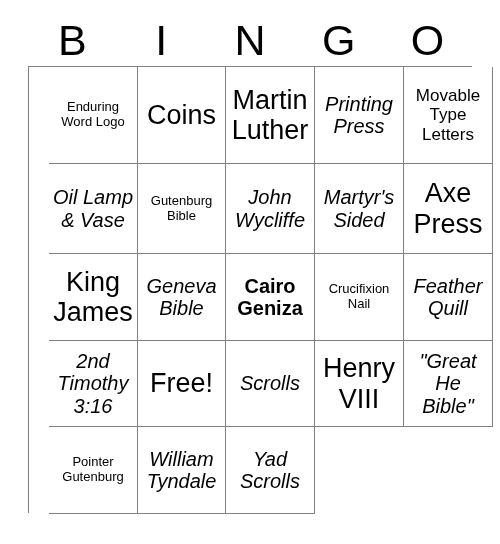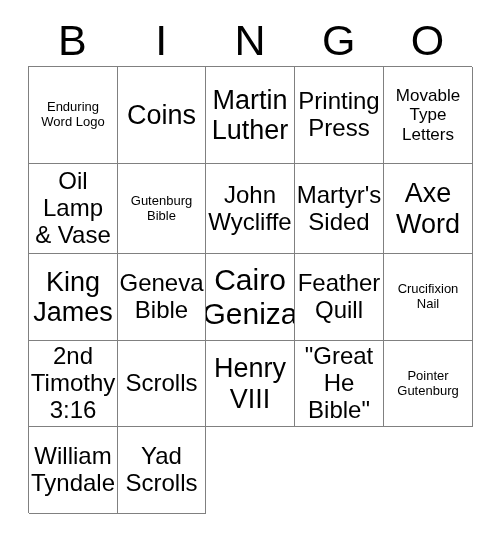--- a/index.html
+++ b/index.html
@@ -47,20 +47,21 @@
     left: 28px;
     top: 66px;
     width: 444px;
     height: 447px;
     box-sizing: border-box;
     border-top: 1.5px solid #808080;
     border-left: 1.5px solid #808080;
     display: grid;
     grid-template-columns: 89px 88px 89px 89px 89px;
     grid-template-rows: 97px 90px 87px 86px 87px;
+    padding-left: 20px;
   }
   .bingo-cell {
     box-sizing: border-box;
     border-right: 1.5px solid #808080;
     border-bottom: 1.5px solid #808080;
     display: flex;
     align-items: center;
     justify-content: center;
     text-align: center;
     padding: 2px 3px;
@@ -69,22 +70,22 @@
   }
   .cell-text {
     display: block;
     line-height: 1.12;
     word-wrap: break-word;
     color: #000000;
   }
   
   .fs-xs  { font-size: 13px; }
   .fs-sm  { font-size: 17px; }
-  .fs-md  { font-size: 24px; }
-  .fs-lg  { font-size: 30px; }
+  .fs-md  { font-size: 20px; font-style: italic; }
+  .fs-lg  { font-size: 20px; font-weight: bold; }
   .fs-xl  { font-size: 27px; }
 </style>
 </head>
 <body>
 
 <div id="card-root">
 
   <div id="bingo-header">
     <div class="header-letter">B</div>
     <div class="header-letter">I</div>
@@ -115,39 +116,42 @@
       <div class="bingo-cell">
         <span class="cell-text fs-xs">Gutenburg Bible</span>
       </div>
       <div class="bingo-cell">
         <span class="cell-text fs-md">John Wycliffe</span>
       </div>
       <div class="bingo-cell">
         <span class="cell-text fs-md">Martyr's Sided</span>
       </div>
       <div class="bingo-cell">
-        <span class="cell-text fs-xl">Axe Word</span>
+        <span class="cell-text fs-xl">Axe Press</span>
       </div>
       <div class="bingo-cell">
         <span class="cell-text fs-xl">King James</span>
       </div>
       <div class="bingo-cell">
         <span class="cell-text fs-md">Geneva Bible</span>
       </div>
       <div class="bingo-cell">
         <span class="cell-text fs-lg">Cairo Geniza</span>
       </div>
       <div class="bingo-cell">
+        <span class="cell-text fs-xs">Crucifixion Nail</span>
+      </div>
+      <div class="bingo-cell">
         <span class="cell-text fs-md">Feather Quill</span>
       </div>
       <div class="bingo-cell">
-        <span class="cell-text fs-xs">Crucifixion Nail</span>
+        <span class="cell-text fs-md">2nd Timothy 3:16</span>
       </div>
       <div class="bingo-cell">
-        <span class="cell-text fs-md">2nd Timothy 3:16</span>
+        <span class="cell-text fs-xl">Free!</span>
       </div>
       <div class="bingo-cell">
         <span class="cell-text fs-md">Scrolls</span>
       </div>
       <div class="bingo-cell">
         <span class="cell-text fs-xl">Henry VIII</span>
       </div>
       <div class="bingo-cell">
         <span class="cell-text fs-md">"Great He Bible"</span>
       </div>

